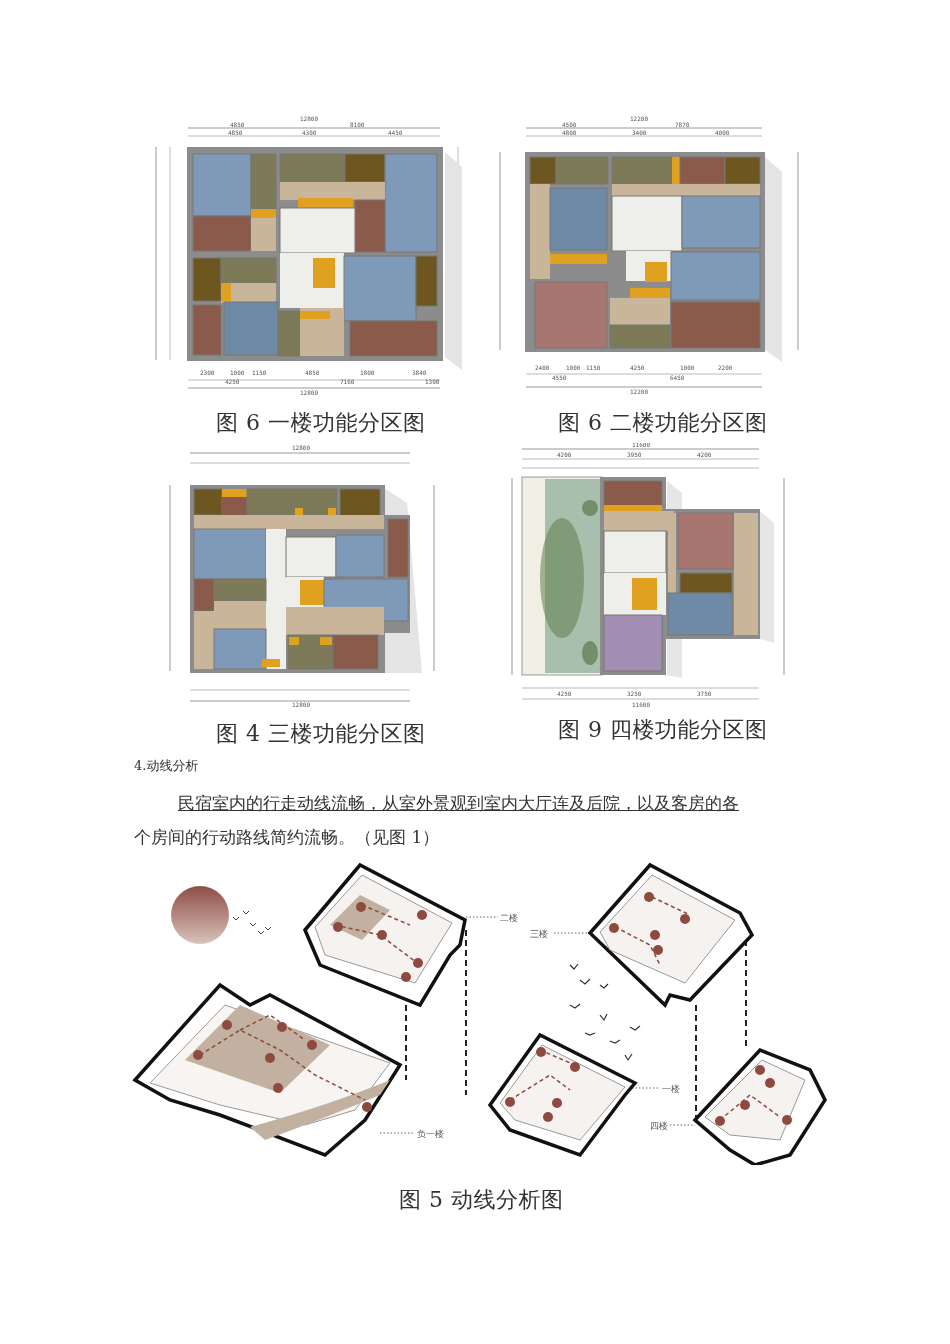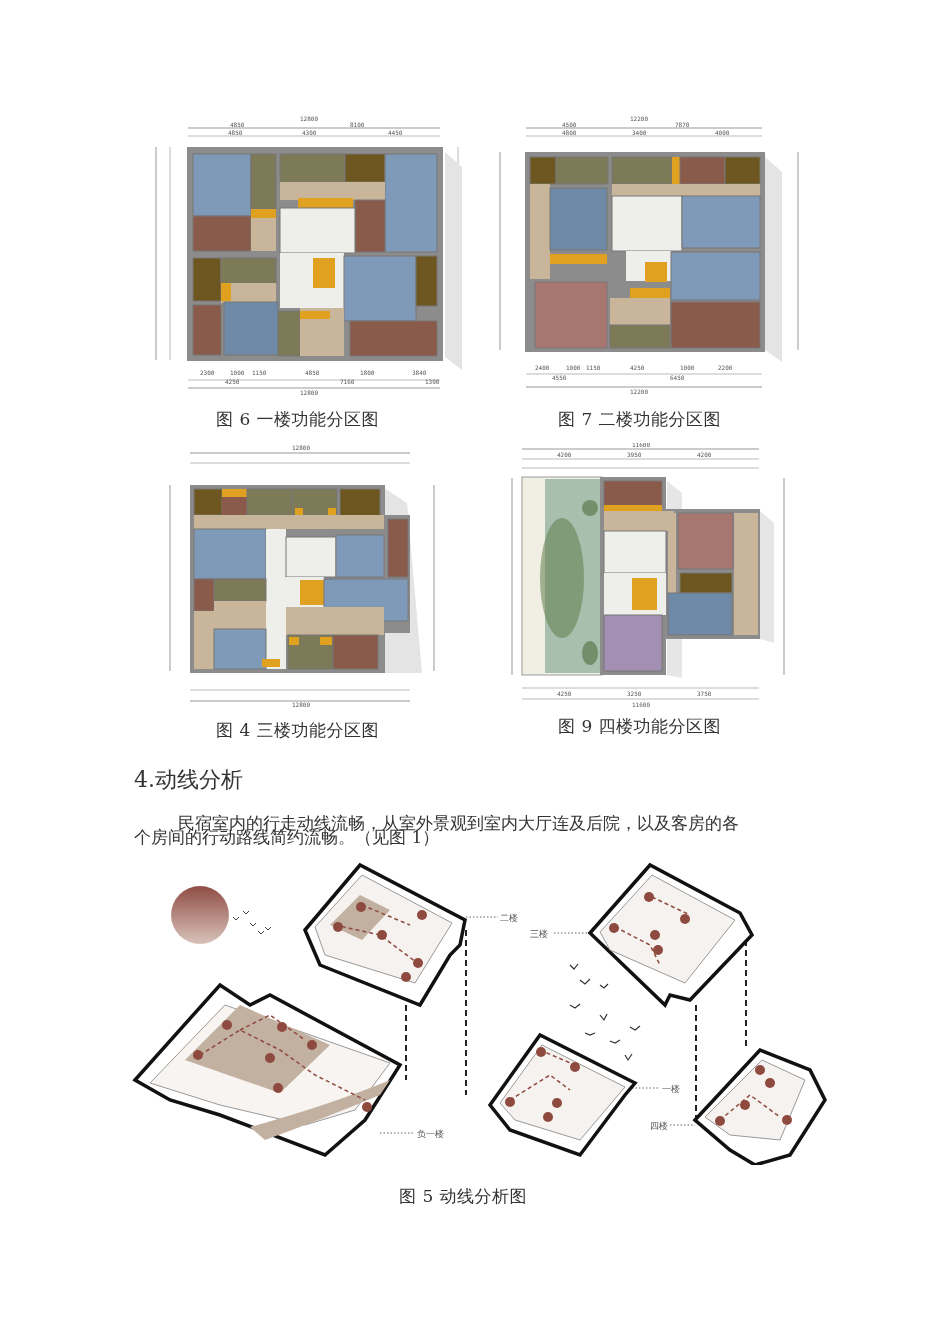--- a/index.html
+++ b/index.html
@@ -1,18 +1,18 @@
 <!DOCTYPE html>
 <html><head>
 <meta charset="utf-8">
 <style>
   html,body{margin:0;padding:0;background:#ffffff;}
   body{width:950px;height:1344px;position:relative;overflow:hidden;font-family:"DejaVu Serif","Liberation Serif",serif;color:#222;}
-  .caption{position:absolute;font-size:17px;color:#333;white-space:nowrap;letter-spacing:0.5px;}
-  .heading{position:absolute;left:134px;top:757px;font-size:22px;color:#333;margin-top:8px;}
+  .caption{position:absolute;font-size:22px;color:#333;white-space:nowrap;letter-spacing:0.5px;}
+  .heading{position:absolute;left:134px;top:757px;font-size:13px;color:#333;}
   .para{position:absolute;left:134px;width:690px;font-size:17px;line-height:34px;color:#333;}
   .plan{position:absolute;}
   .dimtxt{font-family:"DejaVu Sans Mono","Liberation Mono",monospace;font-size:6px;fill:#555;}
   .room{stroke:#777;stroke-width:1;}
   .flow-label{font-family:"DejaVu Sans","Liberation Sans",sans-serif;font-size:9px;fill:#555;}
 </style>
 </head>
 <body>
 
 <div class="plan" style="left:150px;top:112px;width:320px;height:285px;">
@@ -118,21 +118,21 @@
     <text x="76" y="258" class="dimtxt">1000</text>
     <text x="96" y="258" class="dimtxt">1150</text>
     <text x="140" y="258" class="dimtxt">4250</text>
     <text x="190" y="258" class="dimtxt">1000</text>
     <text x="228" y="258" class="dimtxt">2200</text>
     <text x="62" y="268" class="dimtxt">4550</text>
     <text x="180" y="268" class="dimtxt">6450</text>
     <text x="140" y="282" class="dimtxt">12200</text>
   </svg>
 </div>
-<div class="caption" style="left:558px;top:408px;">图 7 二楼功能分区图</div>
+<div class="caption" style="left:558px;top:408px;">图 6 二楼功能分区图</div>
 
 <div class="plan" style="left:152px;top:443px;width:300px;height:265px;">
   <svg width="300" height="265" viewBox="0 0 300 265">
     <line x1="38" y1="10" x2="258" y2="10" stroke="#555" stroke-width="0.6"></line>
     <line x1="38" y1="20" x2="258" y2="20" stroke="#777" stroke-width="0.5"></line>
     <text x="140" y="7" class="dimtxt">12800</text>
     <line x1="18" y1="42" x2="18" y2="228" stroke="#555" stroke-width="0.6"></line>
     <line x1="282" y1="42" x2="282" y2="228" stroke="#555" stroke-width="0.6"></line>
     <polygon points="232,45 255,60 270,230 232,230" fill="#e4e4e4"></polygon>
     <rect x="38" y="42" width="195" height="188" fill="#8c8c8c"></rect>
@@ -210,21 +210,21 @@
     <line x1="40" y1="256" x2="277" y2="256" stroke="#777" stroke-width="0.5"></line>
     <text x="75" y="253" class="dimtxt">4250</text>
     <text x="145" y="253" class="dimtxt">3250</text>
     <text x="215" y="253" class="dimtxt">3750</text>
     <text x="150" y="264" class="dimtxt">11600</text>
   </svg>
 </div>
 <div class="caption" style="left:558px;top:715px;">图 9 四楼功能分区图</div>
 
 <div class="heading">4.动线分析</div>
-<div class="para" style="top:806px;text-indent:44px;">民宿室内的行走动线流畅，从室外景观到室内大厅连及后院，以及客房的各</div>
+<div class="para" style="top:786px;text-indent:44px;text-decoration:underline;">民宿室内的行走动线流畅，从室外景观到室内大厅连及后院，以及客房的各</div>
 <div class="para" style="top:820px;">个房间的行动路线简约流畅。（见图 1）</div>
 
 <div class="plan" style="left:130px;top:855px;width:700px;height:310px;">
   <svg width="700" height="310" viewBox="0 0 700 310">
     <defs>
       <linearGradient id="sunGrad" x1="0" y1="0" x2="0" y2="1">
         <stop offset="0" stop-color="#8f4d44"></stop>
         <stop offset="1" stop-color="#d8c3bb"></stop>
       </linearGradient>
     </defs>

